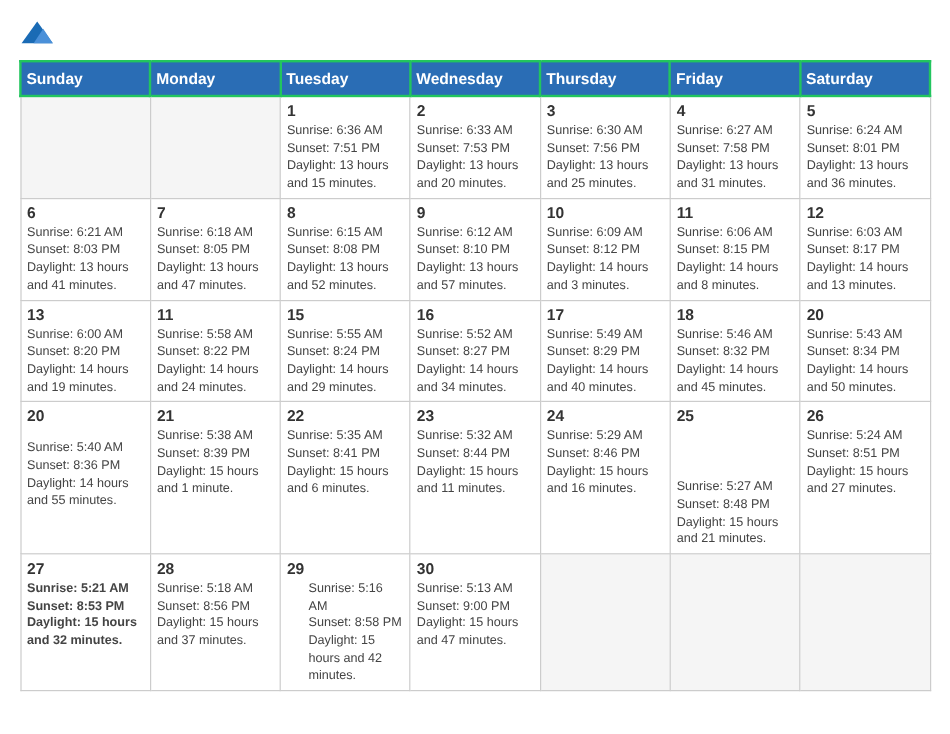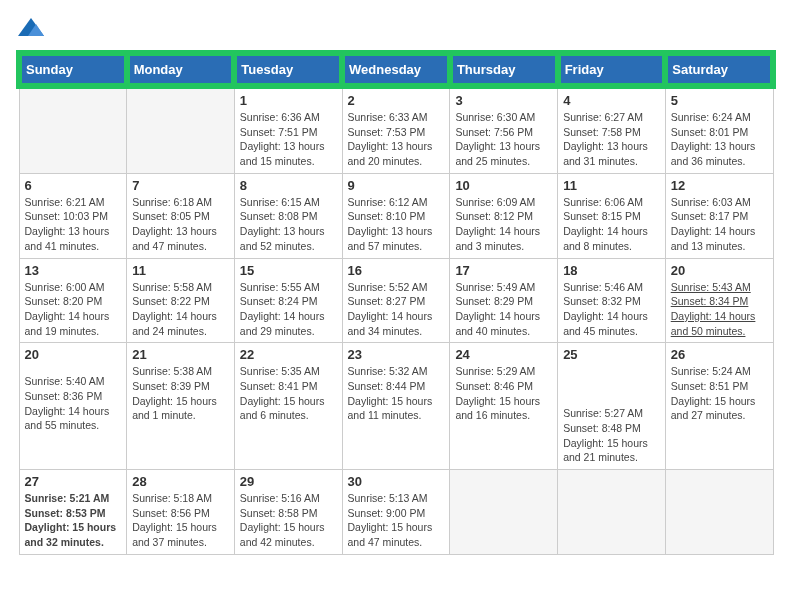--- a/index.html
+++ b/index.html
@@ -41,21 +41,21 @@
       width: 100%;
       border-collapse: collapse;
       border: 1px solid #ccc;
     }
     .calendar th {
       background-color: #2a6db5;
       color: white;
       padding: 6px 4px;
       font-size: 13px;
       text-align: left;
-      border: 6px solid #22c55e;
+      border: 2px solid #22c55e;
     }
     .calendar td {
       border: 1px solid #ccc;
       padding: 4px 5px;
       vertical-align: top;
       width: 108px;
       min-height: 80px;
       font-size: 11px;
       color: #333;
       background: #fff;
@@ -138,21 +138,21 @@
           <span class="day-number">5</span>
           <div class="day-info" style="white-space: pre-line;">Sunrise: 6:24 AM
 Sunset: 8:01 PM
 Daylight: 13 hours and 36 minutes.</div>
         </td>
       </tr>
       <tr>
         <td>
           <span class="day-number">6</span>
           <div class="day-info" style="white-space: pre-line;">Sunrise: 6:21 AM
-Sunset: 10:03 PM
+Sunset: 8:03 PM
 Daylight: 13 hours and 41 minutes.</div>
         </td>
         <td>
           <span class="day-number">7</span>
           <div class="day-info" style="white-space: pre-line;">Sunrise: 6:18 AM
 Sunset: 8:05 PM
 Daylight: 13 hours and 47 minutes.</div>
         </td>
         <td>
           <span class="day-number">8</span>
@@ -217,21 +217,21 @@
 Daylight: 14 hours and 40 minutes.</div>
         </td>
         <td>
           <span class="day-number">18</span>
           <div class="day-info" style="white-space: pre-line;">Sunrise: 5:46 AM
 Sunset: 8:32 PM
 Daylight: 14 hours and 45 minutes.</div>
         </td>
         <td>
           <span class="day-number">20</span>
-          <div class="day-info" style="white-space: pre-line; text-decoration: underline;">Sunrise: 5:43 AM
+          <div class="day-info" style="white-space: pre-line;">Sunrise: 5:43 AM
 Sunset: 8:34 PM
 Daylight: 14 hours and 50 minutes.</div>
         </td>
       </tr>
       <tr>
         <td>
           <span class="day-number">20</span>
           <div class="day-info" style="white-space: pre-line; margin-top: 12px;">Sunrise: 5:40 AM
 Sunset: 8:36 PM
 Daylight: 14 hours and 55 minutes.</div>
@@ -281,21 +281,21 @@
 Daylight: 15 hours and 32 minutes.</div>
         </td>
         <td>
           <span class="day-number">28</span>
           <div class="day-info" style="white-space: pre-line;">Sunrise: 5:18 AM
 Sunset: 8:56 PM
 Daylight: 15 hours and 37 minutes.</div>
         </td>
         <td>
           <span class="day-number">29</span>
-          <div class="day-info" style="white-space: pre-line;">Sunrise: 5:16 AM
+          <div class="day-info" style="white-space: pre-line; margin-left: 18px;">Sunrise: 5:16 AM
 Sunset: 8:58 PM
 Daylight: 15 hours and 42 minutes.</div>
         </td>
         <td>
           <span class="day-number">30</span>
           <div class="day-info" style="white-space: pre-line;">Sunrise: 5:13 AM
 Sunset: 9:00 PM
 Daylight: 15 hours and 47 minutes.</div>
         </td>
         <td class="empty"></td>

